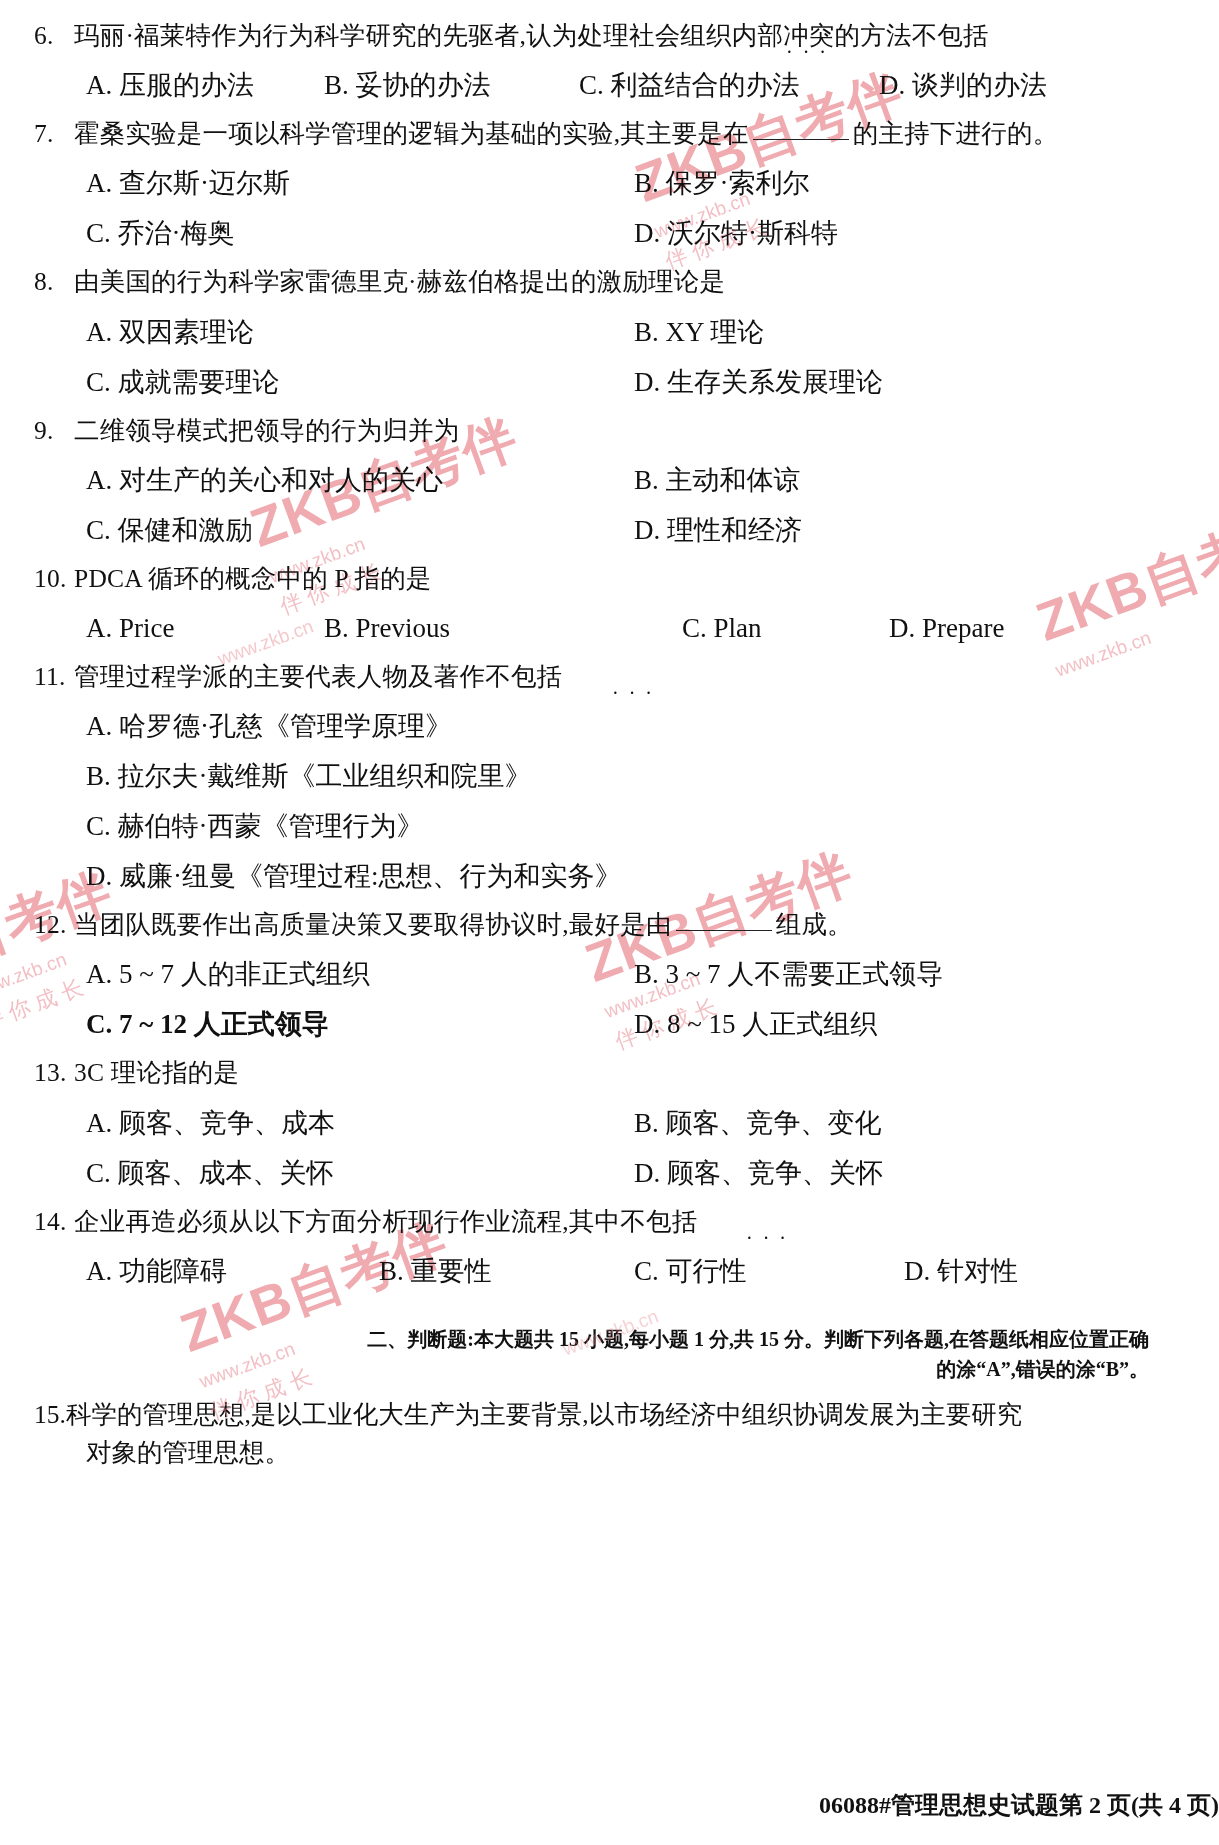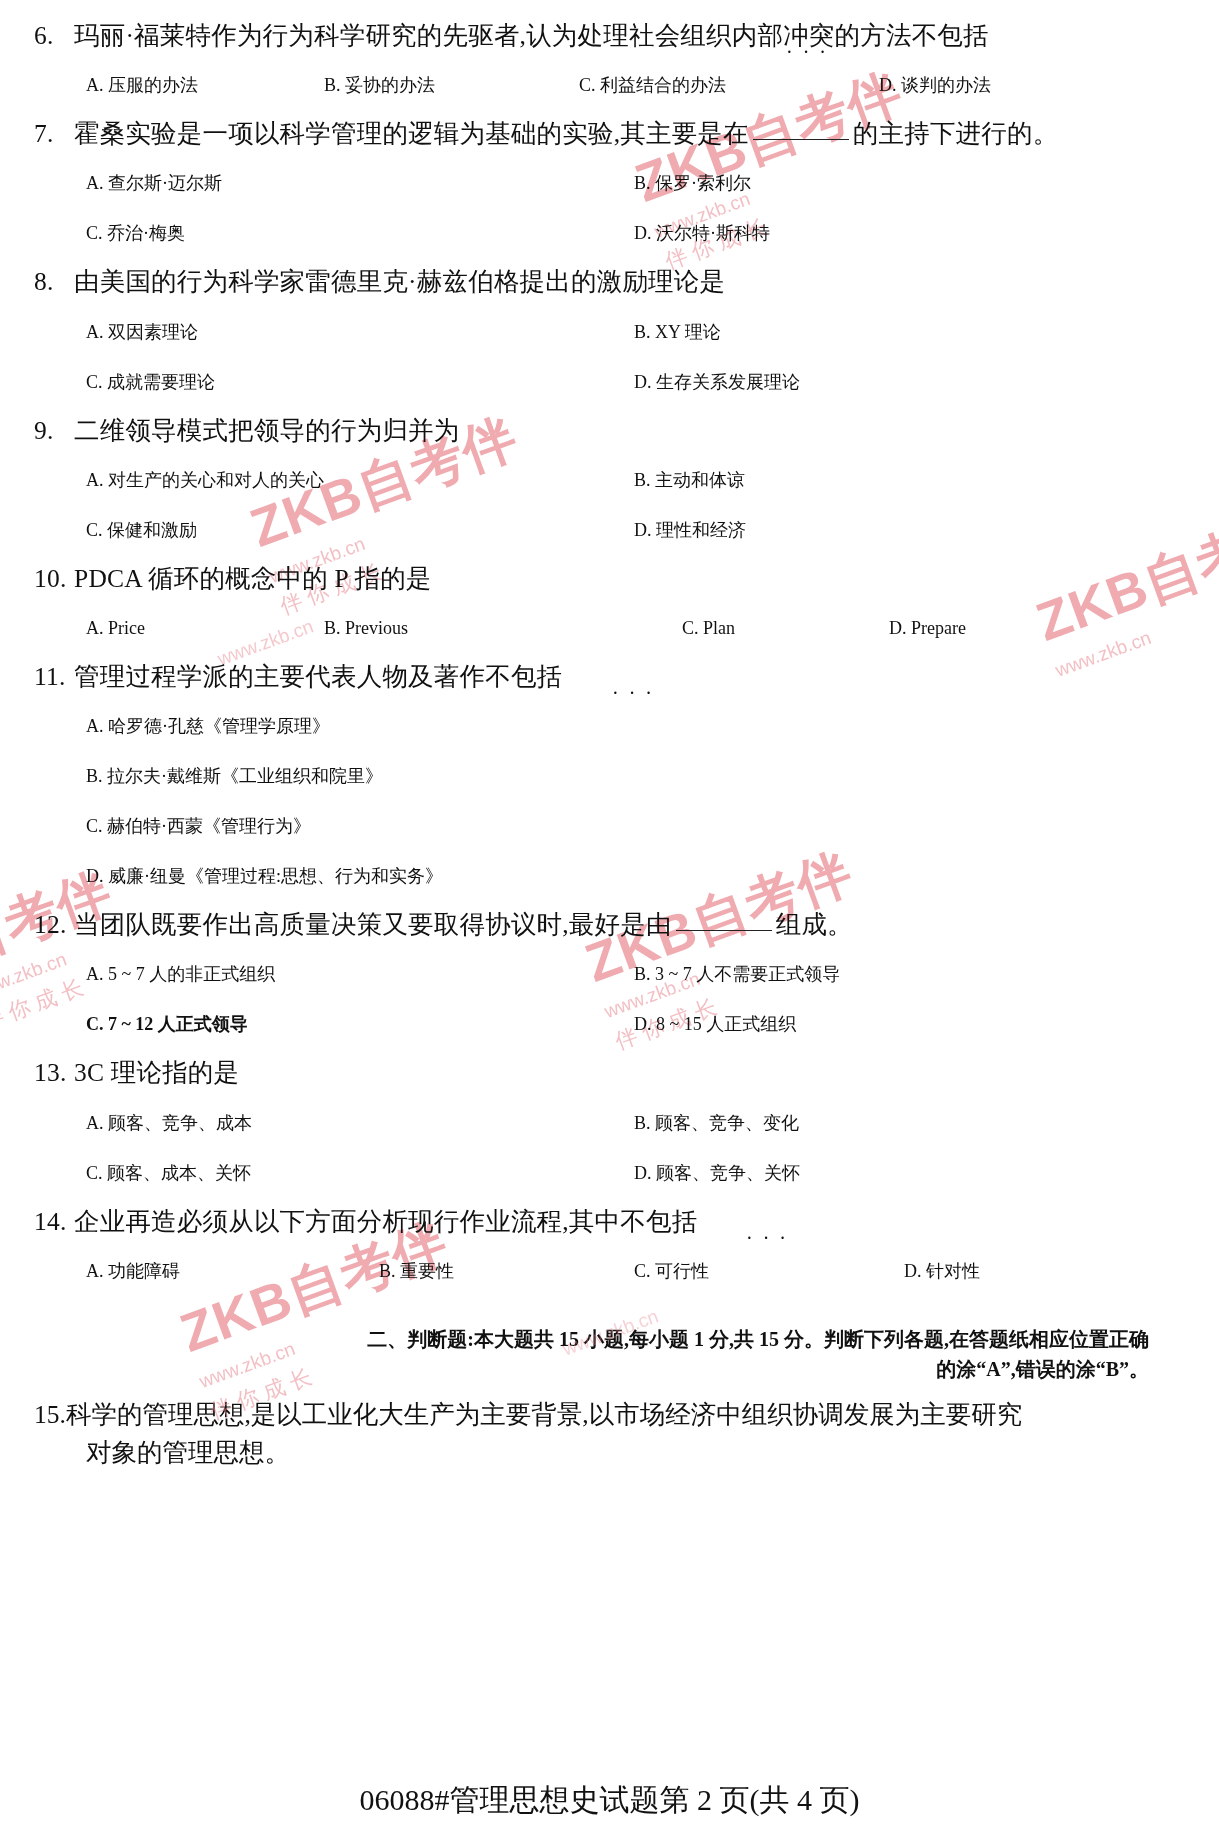--- a/index.html
+++ b/index.html
@@ -37,21 +37,21 @@
     min-width: 40px;
   }
   .opts {
     margin-top: 7px;
     margin-bottom: 4px;
   }
   .optrow {
     display: block;
     position: relative;
     height: 50px;
-    font-size: 18px;
+    font-size: 27px;
     line-height: 50px;
     white-space: nowrap;
   }
   .opt {
     position: absolute;
     top: 0;
   }
   .indent {
     padding-left: 52px;
   }
@@ -86,22 +86,23 @@
   }
   .tf .l2 {
     display: block;
     padding-left: 52px;
   }
   .footer {
     position: absolute;
     left: 0;
     right: 0;
     bottom: 24px;
-    text-align: center;
-    font-size: 30px;
+    text-align: right;
+    font-size: 24px;
+    font-weight: bold;
   }
   
   .wm {
     position: absolute;
     pointer-events: none;
     user-select: none;
     opacity: 0.5;
     transform-origin: center center;
   }
   .wm .big {

